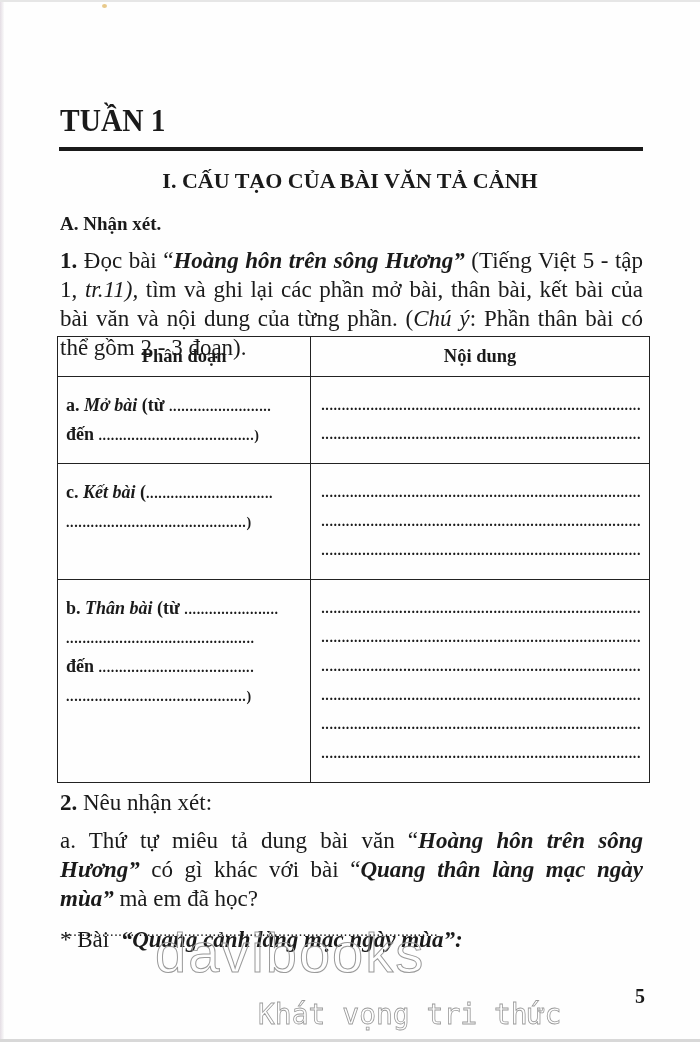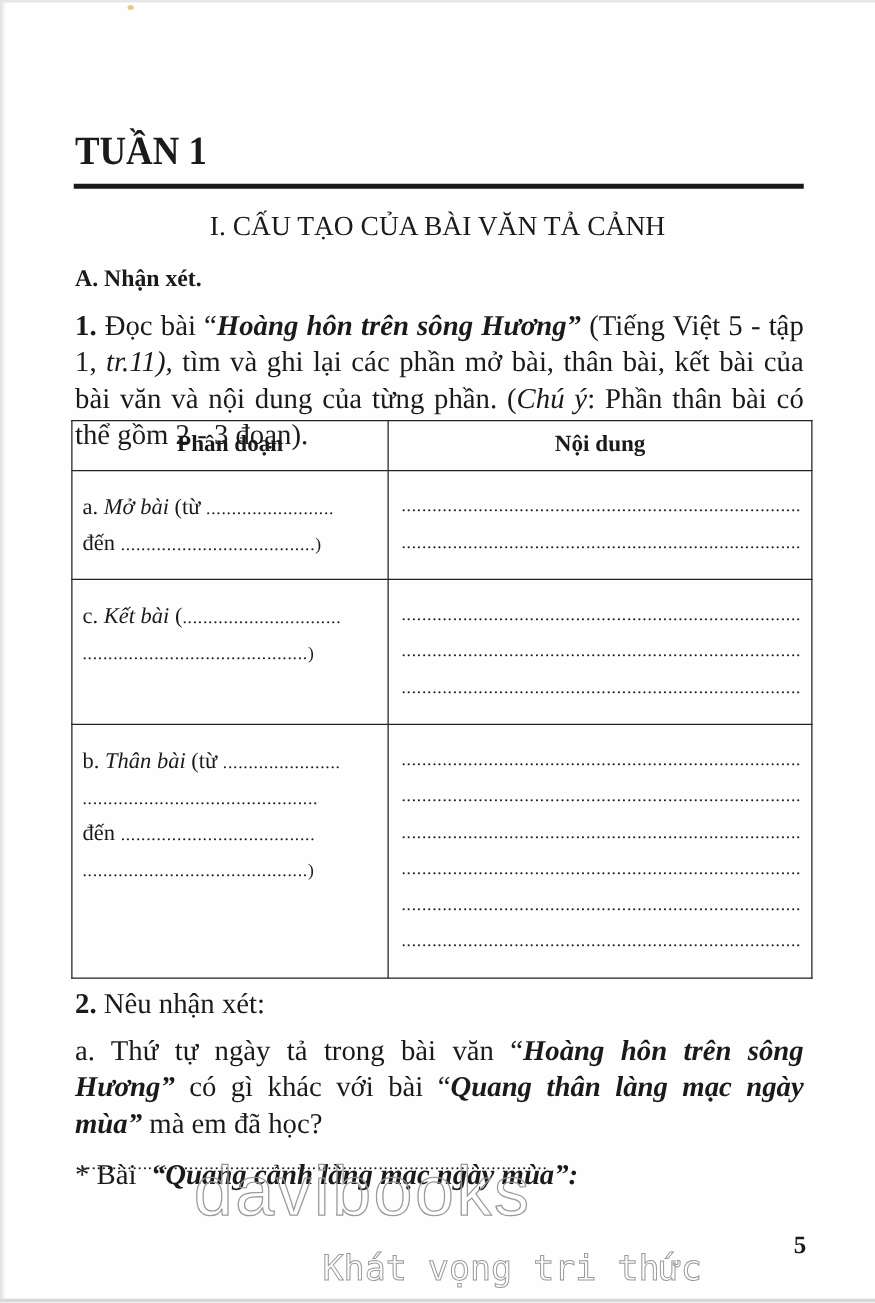--- a/index.html
+++ b/index.html
@@ -15,35 +15,35 @@
 
   .week-title {
     position: absolute; left: 60px; top: 102px;
     font-size: 32px; font-weight: bold; letter-spacing: 0px;
     transform: scaleX(0.92); transform-origin: left;
   }
   .week-rule { position: absolute; left: 59px; top: 147px; width: 584px; height: 4px; background: #1a1a1a; }
 
   .section-title {
     position: absolute; left: 0; width: 700px; top: 168px; text-align: center;
-    font-size: 22px; font-weight: normal;
+    font-size: 22px; font-weight: bold;
   }
   .sub-heading { position: absolute; left: 60px; top: 213px; font-size: 19px; font-weight: bold; }
 
   .para { position: absolute; left: 60px; width: 583px; font-size: 23px; line-height: 29px; text-align: justify; }
   .para b { font-weight: bold; }
   .para i { font-style: italic; }
 
   .task-1 { top: 246px; }
 
   table.segments {
     position: absolute; left: 57px; top: 336px; width: 593px;
     border-collapse: collapse; font-size: 18px; padding-left: 12px;
   }
-  table.segments td, table.segments th { border: 1.5px solid #222; vertical-align: top; padding: 0; }
+  table.segments td, table.segments th { border: 1.5px solid #222; vertical-align: top; padding: 0; font-weight: bold; }
   table.segments th { height: 39px; font-weight: bold; font-size: 18.5px; vertical-align: middle; text-align: center; }
   .col-left { width: 252px; }
   .cell-left { padding: 14px 0 0 8px !important; }
   .cell-right { padding: 14px 8px 0 10px !important; }
   .line { height: 29px; line-height: 29px; white-space: nowrap; overflow: hidden; }
   .dots { letter-spacing: 0.6px; font-size: 14px; }
   .right-dots { display: block; height: 29px; line-height: 29px; overflow: hidden; white-space: nowrap; font-size: 14px; letter-spacing: 0.6px; }
 
   .task-2 { top: 788px; }
   .task-2a { top: 826px; }
@@ -122,21 +122,21 @@
           <span class="right-dots">..............................................................................</span>
           <span class="right-dots">..............................................................................</span>
           <span class="right-dots">..............................................................................</span>
         </td>
       </tr>
     </tbody>
 </table>
 
 <div class="para task-2"><b>2.</b><span> Nêu nhận xét:</span></div>
 
-<div class="para task-2a"><span>a. Thứ tự ngày tả trong bài văn “</span><b><i>Hoàng hôn trên sông Hương”</i></b><span> có gì khác với bài “</span><b><i>Quang thân làng mạc ngày mùa”</i></b><span> mà em đã học?</span></div>
+<div class="para task-2a"><span>a. Thứ tự miêu tả dung bài văn “</span><b><i>Hoàng hôn trên sông Hương”</i></b><span> có gì khác với bài “</span><b><i>Quang thân làng mạc ngày mùa”</i></b><span> mà em đã học?</span></div>
 
 <div class="para bullet-line"><span style="white-space:pre">* Bài  </span><b><i>“Quang cảnh làng mạc ngày mùa”:</i></b></div>
 
 <div class="answer-dots">...........................................................................................</div>
 
 <div class="watermark">davibooks</div>
 <div class="watermark-tagline">Khát vọng tri thức</div>
 <div class="page-number">5</div>
 
 </body></html>

